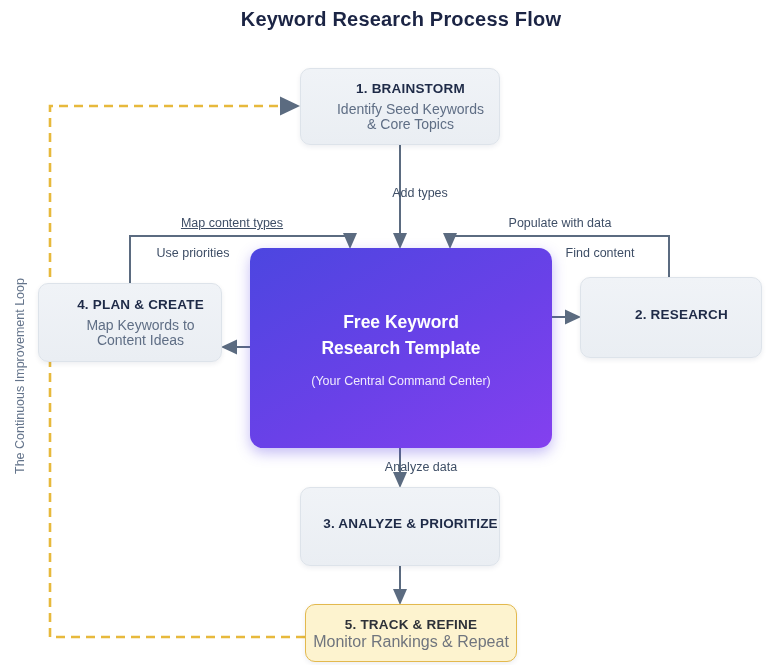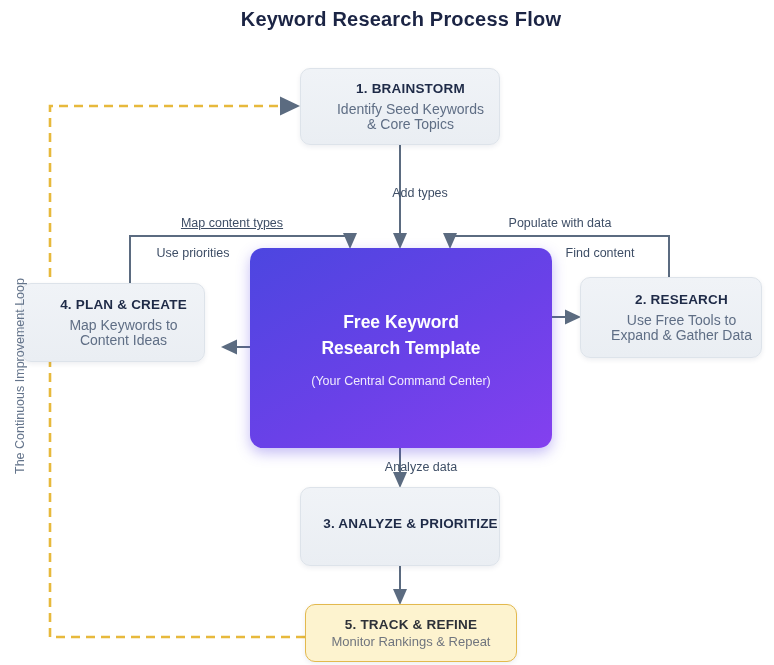--- a/index.html
+++ b/index.html
@@ -45,21 +45,21 @@
     padding-left:21px;
   }
   .node.yellow{
     background:var(--track-bg);
     border:1.6px solid var(--track-border);
     box-shadow:0 2px 5px rgba(30,42,71,0.08);
   }
   .node-title{font-size:13.5px;font-weight:bold;color:var(--node-title-color);margin-bottom:6px;letter-spacing:0.2px;}
   .node-desc{font-size:14px;color:var(--node-desc-color);line-height:15px;}
   .node.yellow .node-title{color:#2e3138;margin-bottom:2px;}
-  .node.yellow .node-desc{color:#70757e;font-size:13px;}
+  .node.yellow .node-desc{color:#70757e;font-size:16px;}
 
   #node-template{
     left:250px;top:248px;width:302px;height:200px;border-radius:13px;
     background:linear-gradient(150deg,var(--purple-start) 0%,var(--purple-mid) 55%,var(--purple-end) 100%);
     box-shadow:0 5px 14px rgba(86,63,226,0.35);
     color:#ffffff;
   }
   .template-title{font-size:17.5px;font-weight:bold;line-height:26px;color:#ffffff;}
   .template-subtitle{font-size:12.5px;color:#efeafd;margin-top:13px;}
 
@@ -111,27 +111,23 @@
   <div class="node gray" id="node-brainstorm" style="left:300px;top:68px;width:200px;height:77px;">
     <div class="node-title">1. BRAINSTORM</div>
     <div class="node-desc">
       <div>Identify Seed Keywords</div>
       <div>&amp; Core Topics</div>
     </div>
   </div>
 
   <div class="node gray" id="node-research" style="left:580px;top:277px;width:182px;height:81px;">
     <div class="node-title">2. RESEARCH</div>
-    <div class="node-desc">
-      <div>Use Free Tools to</div>
-      <div>Expand &amp; Gather Data</div>
-    </div>
   </div>
 
-  <div class="node gray" id="node-plan" style="left:21px;top:283px;width:184px;height:79px;align-items:center;">
+  <div class="node gray" id="node-plan" style="left:38px;top:283px;width:184px;height:79px;align-items:center;">
     <div class="node-title">4. PLAN &amp; CREATE</div>
     <div class="node-desc">
       <div>Map Keywords to</div>
       <div>Content Ideas</div>
     </div>
   </div>
 
   <div class="node" id="node-template">
     <div class="template-title">
       <div>Free Keyword</div>

